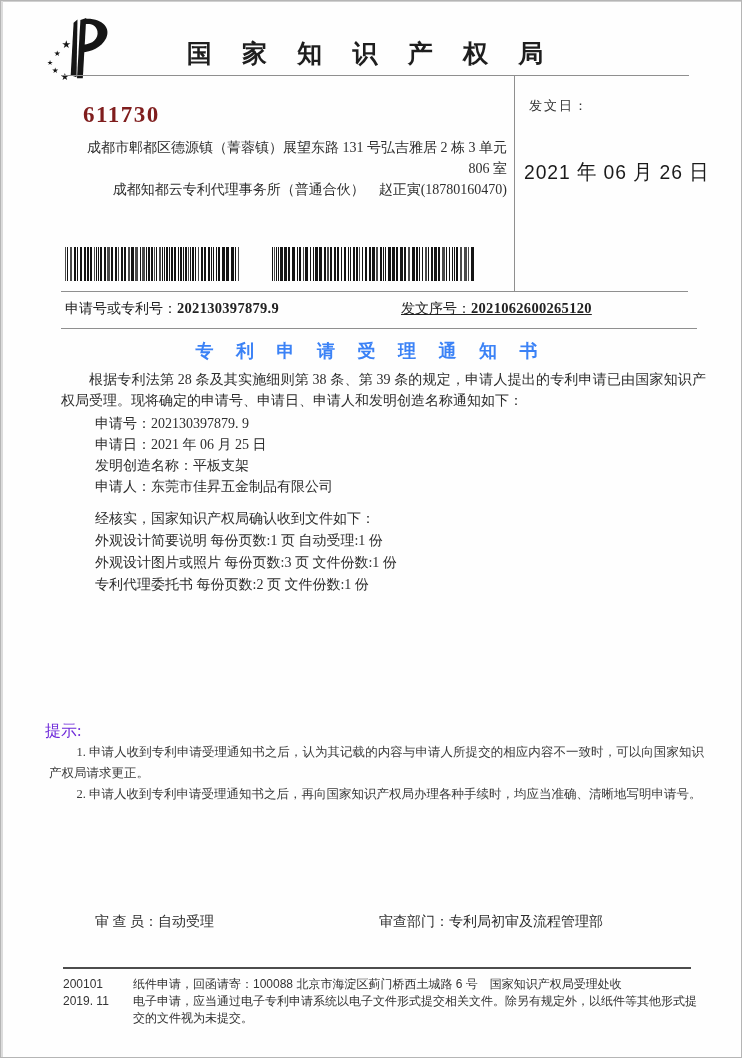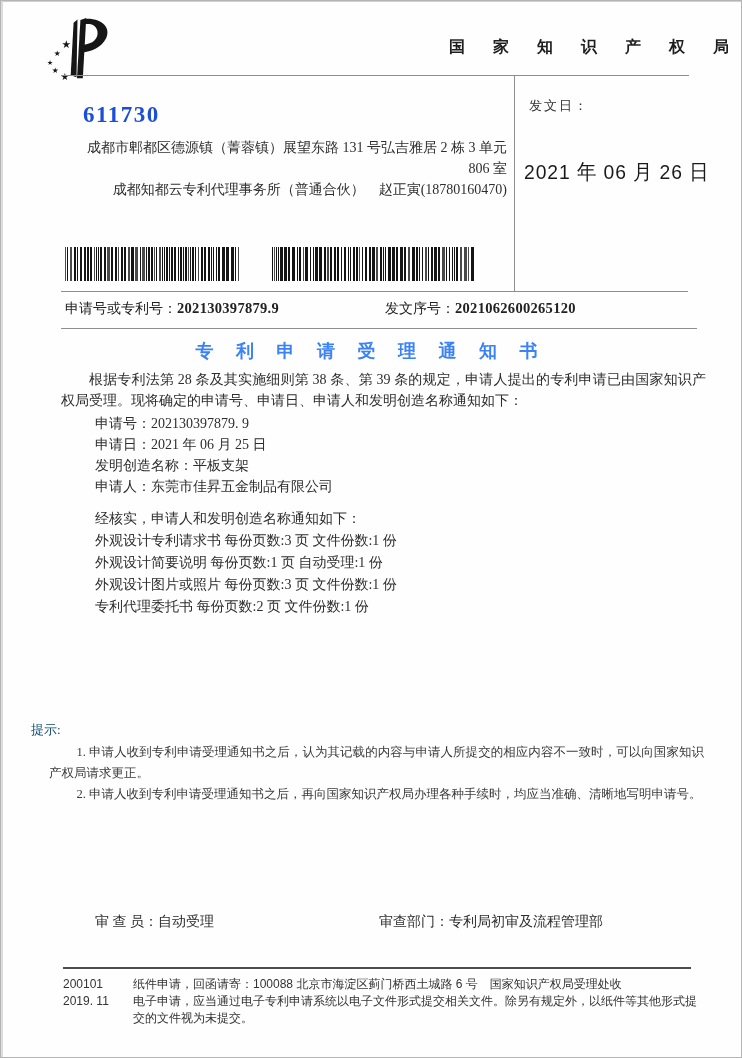--- a/index.html
+++ b/index.html
@@ -13,40 +13,40 @@
     font-family:"Liberation Serif","DejaVu Serif",serif;
     color:#2b2b2b;
     overflow:hidden;
     box-sizing:border-box;
   }
   .abs{position:absolute;}
   .hline{position:absolute;background:#8f8f8f;height:1px;}
   .vline{position:absolute;background:#8f8f8f;width:1px;}
 
   .doc-header-title{
-    left:0;right:0;top:36px;text-align:right;
-    font-size:16px;font-weight:600;letter-spacing:12px;color:#1e1e1e;
+    left:0;right:0;top:36px;text-align:center;
+    font-size:25px;font-weight:600;letter-spacing:12px;color:#1e1e1e;
   }
   .issue-label{left:528px;top:96px;font-size:13px;letter-spacing:2px;color:#333;}
   .issue-date{
     left:523px;top:157px;font-size:21px;color:#1a1a1a;
     font-family:"Liberation Sans","DejaVu Sans",sans-serif;
     transform:scaleX(0.92);transform-origin:left top;letter-spacing:1px;
   }
-  .postal-code{left:82px;top:101px;font-size:23px;font-weight:bold;letter-spacing:1.5px;color:#1d4ed8;}
+  .postal-code{left:82px;top:101px;font-size:23px;font-weight:bold;letter-spacing:1.5px;color:#7f1d1d;}
   .addr-block{left:58px;top:136px;width:448px;text-align:right;font-size:14px;line-height:21px;color:#2e2e2e;}
   .barcode{top:246px;height:34px;overflow:hidden;}
   .barcode i{position:absolute;top:0;bottom:0;display:block;}
   .numbers-row{top:299px;font-size:14px;color:#222;}
   .numbers-row b{font-size:14.5px;letter-spacing:0.3px;margin-top:37px;}
   .notice-title{left:0;right:0;top:338px;text-align:center;font-size:18px;font-weight:bold;letter-spacing:9px;color:#3b82f6;}
   .intro{left:60px;top:369px;width:645px;font-size:14px;line-height:20.5px;text-indent:2em;text-align:justify;color:#2d2d2d;}
   .details{left:94px;top:412px;font-size:14px;line-height:21px;color:#2d2d2d;}
   .received{left:94px;top:507px;font-size:14px;line-height:22px;color:#2d2d2d;}
-  .notes-label{left:30px;top:720px;font-size:13px;color:#0c4a6e;}
+  .notes-label{left:44px;top:720px;font-size:16px;color:#6d28d9;}
   .notes{left:48px;top:741px;width:655px;font-size:12.5px;line-height:21px;color:#3a3a3a;}
   .notes p{margin:0;text-indent:2.2em;text-align:justify;}
   .review-row{top:912px;font-size:14px;color:#2d2d2d;}
   .footer-line{left:62px;top:966px;width:628px;height:2px;background:#4c4c4c;position:absolute;}
   .footer{left:62px;top:975px;width:640px;display:flex;
     font-family:"Liberation Sans","DejaVu Sans",sans-serif;
     font-size:12px;line-height:17px;color:#333;}
   .footer-codes{width:70px;flex:none;}
   .footer-text{width:570px;}
   .footer-text p{margin:0;}
@@ -205,39 +205,38 @@
       <i style="left:184px;width:2px;background:#141414"></i>
       <i style="left:188px;width:2px;background:#4a4a4a"></i>
       <i style="left:192px;width:3px;background:#4a4a4a"></i>
       <i style="left:196px;width:1px;background:#4a4a4a"></i>
       <i style="left:199px;width:3px;background:#141414"></i>
     </div>
 
   <div class="abs numbers-row" style="left:64px;">
     <span>申请号或专利号：</span><b>202130397879.9</b>
   </div>
-  <div class="abs numbers-row" style="left:384px;">
+  <div class="abs numbers-row" style="left:400px;text-decoration:underline;">
     <span>发文序号：</span><b>2021062600265120</b>
   </div>
   <div class="hline" style="left:60px;top:327px;width:636px;"></div>
 
   <div class="abs notice-title">专 利 申 请 受 理 通 知 书</div>
 
   <div class="abs intro">根据专利法第 28 条及其实施细则第 38 条、第 39 条的规定，申请人提出的专利申请已由国家知识产权局受理。现将确定的申请号、申请日、申请人和发明创造名称通知如下：</div>
 
   <div class="abs details">
     <div>申请号：202130397879. 9</div>
     <div>申请日：2021 年 06 月 25 日</div>
     <div>发明创造名称：平板支架</div>
     <div>申请人：东莞市佳昇五金制品有限公司</div>
   </div>
 
   <div class="abs received">
-    <div>经核实，申请人和发明创造名称通知如下：</div>
-    <div>外观设计专利请求书 每份页数:3 页  文件份数:1 份</div>
+    <div>经核实，国家知识产权局确认收到文件如下：</div>
     <div>外观设计简要说明 每份页数:1 页  自动受理:1 份</div>
     <div>外观设计图片或照片 每份页数:3 页  文件份数:1 份</div>
     <div>专利代理委托书 每份页数:2 页  文件份数:1 份</div>
   </div>
 
   <div class="abs notes-label">提示:</div>
   <div class="abs notes">
     <p>1. 申请人收到专利申请受理通知书之后，认为其记载的内容与申请人所提交的相应内容不一致时，可以向国家知识产权局请求更正。</p>
     <p>2. 申请人收到专利申请受理通知书之后，再向国家知识产权局办理各种手续时，均应当准确、清晰地写明申请号。</p>
   </div>

